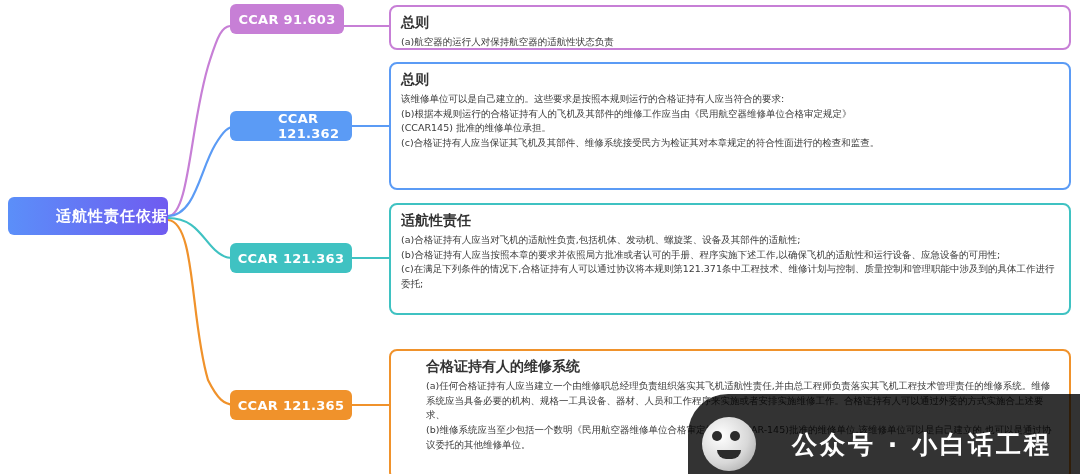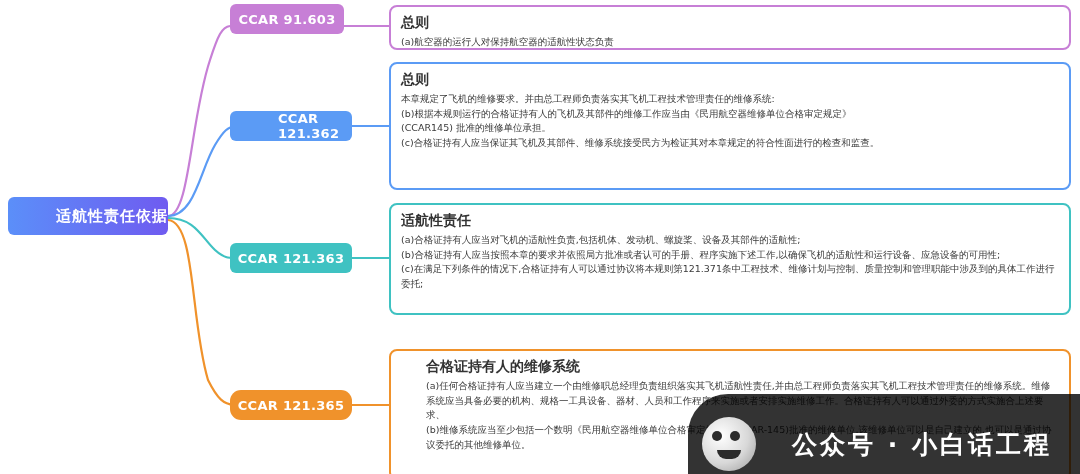--- a/index.html
+++ b/index.html
@@ -157,37 +157,37 @@
   <div class="card" style="left:389px; top:5px; width:682px; height:45px; border-color:#c77fd6;">
     <div class="ttl">总则</div>
     <div class="ln">(a)航空器的运行人对保持航空器的适航性状态负责</div>
   </div>
 
   <div class="chip" style="left:230px; top:111px; width:122px; background:#5b9bf5;padding-left:48px;">
     <span>CCAR 121.362</span>
   </div>
   <div class="card" style="left:389px; top:62px; width:682px; height:128px; border-color:#5b9bf5;">
     <div class="ttl">总则</div>
-    <div class="ln">本章规定了飞机的维修要求。并由总工程师负责落实其飞机工程技术管理责任的维修系统:</div>
+    <div class="ln">该维修单位可以是自己建立的。这些要求是按照本规则运行的合格证持有人应当符合的要求:</div>
     <div class="ln">(b)根据本规则运行的合格证持有人的飞机及其部件的维修工作应当由《民用航空器维修单位合格审定规定》</div>
     <div class="ln">(CCAR145) 批准的维修单位承担。</div>
     <div class="ln">(c)合格证持有人应当保证其飞机及其部件、维修系统接受民方为检证其对本章规定的符合性面进行的检查和监查。</div>
   </div>
 
   <div class="chip" style="left:230px; top:243px; width:122px; background:#3fc2c2;">
     <span>CCAR 121.363</span>
   </div>
   <div class="card" style="left:389px; top:203px; width:682px; height:112px; border-color:#3fc2c2;">
     <div class="ttl">适航性责任</div>
     <div class="ln">(a)合格证持有人应当对飞机的适航性负责,包括机体、发动机、螺旋桨、设备及其部件的适航性;</div>
     <div class="ln">(b)合格证持有人应当按照本章的要求并依照局方批准或者认可的手册、程序实施下述工作,以确保飞机的适航性和运行设备、应急设备的可用性;</div>
     <div class="ln">(c)在满足下列条件的情况下,合格证持有人可以通过协议将本规则第121.371条中工程技术、维修计划与控制、质量控制和管理职能中涉及到的具体工作进行委托;</div>
   </div>
 
-  <div class="chip" style="left:230px; top:390px; width:122px; background:#f0922b;border-radius:11px;">
+  <div class="chip" style="left:230px; top:390px; width:122px; background:#f0922b;">
     <span>CCAR 121.365</span>
   </div>
   <div class="card" style="left:389px; top:349px; width:682px; height:131px; border-color:#f0922b;padding-left:35px;">
     <div class="ttl">合格证持有人的维修系统</div>
     <div class="ln">(a)任何合格证持有人应当建立一个由维修职总经理负责组织落实其飞机适航性责任,并由总工程师负责落实其飞机工程技术管理责任的维修系统。维修系统应当具备必要的机构、规格一工具设备、器材、人员和工作程序来实施或者安排实施维修工作。合格证持有人可以通过外委的方式实施合上述要求、</div>
     <div class="ln">(b)维修系统应当至少包括一个数明《民用航空器维修单位合格审定规定》(CCAR-145)批准的维修单位,该维修单位可以是自己建立的,也可以是通过协议委托的其他维修单位。</div>
   </div>
 
   <div class="watermark">
     <div class="wm-logo"></div>

